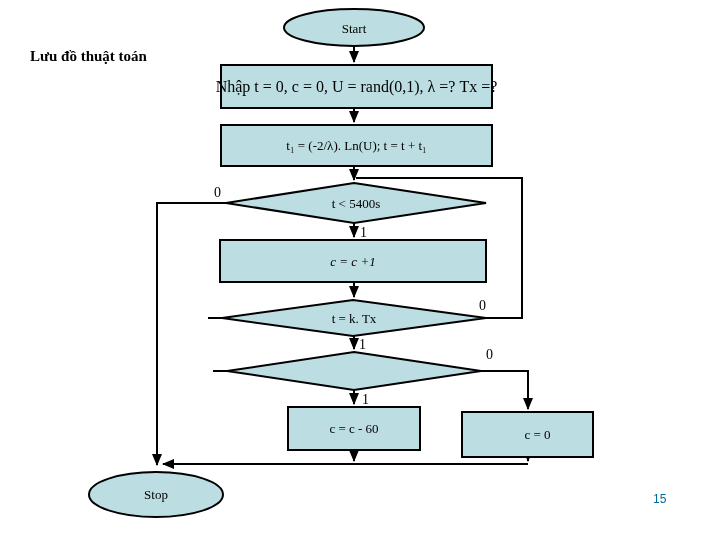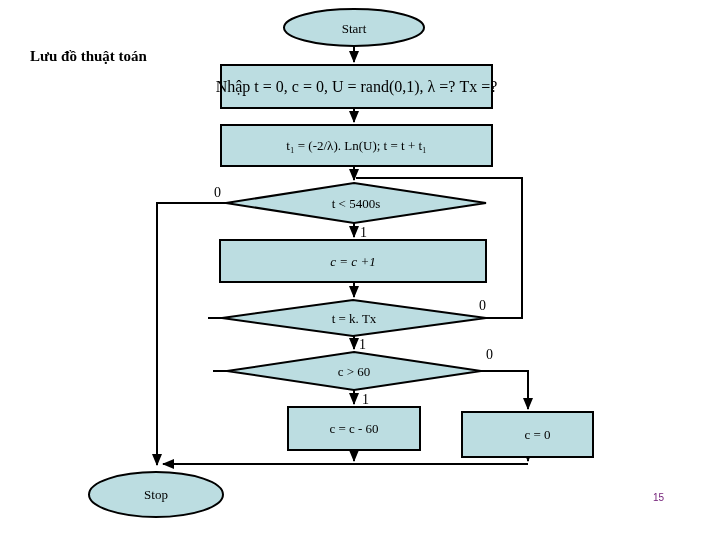--- a/index.html
+++ b/index.html
@@ -12,21 +12,21 @@
   .slide{
     position:relative;width:720px;height:540px;background:#ffffff;overflow:hidden;
     font-family:"Liberation Serif","DejaVu Serif",serif;color:var(--text-color);
   }
   .slide-title{
     position:absolute;left:30px;top:28px;font-size:15px;font-weight:bold;
     white-space:nowrap;
     margin-top:20px;
   }
   .page-number{
-    position:absolute;left:653px;top:492px;font-size:10px;color:#701a75;
+    position:absolute;left:653px;top:492px;font-size:12px;color:#0369a1;
     font-family:"Liberation Sans","DejaVu Sans",sans-serif;
   }
   svg.flow{position:absolute;left:0;top:0;}
   .nlabel{
     position:absolute;display:flex;align-items:center;justify-content:center;
     font-size:13px;white-space:nowrap;pointer-events:none;line-height:1;
   }
   .nlabel.small{font-size:16px;}
   .blabel{
     position:absolute;font-size:14px;pointer-events:none;line-height:1;
@@ -77,21 +77,20 @@
       <ellipse cx="156" cy="494.5" rx="67" ry="22.5"></ellipse>
     </g>
   </svg>
 
   <div class="nlabel" style="left:284px;top:10px;width:140px;height:36px;">Start</div>
   <div class="nlabel small" style="left:221px;top:65px;width:271px;height:43px;">Nhập t = 0, c = 0, U = rand(0,1), λ =? Tx =?</div>
   <div class="nlabel" style="left:221px;top:125px;width:271px;height:41px;">t₁ = (-2/λ). Ln(U); t = t + t₁</div>
   <div class="nlabel" style="left:226px;top:183px;width:260px;height:40px;">t &lt; 5400s</div>
   <div class="nlabel" style="left:220px;top:240px;width:266px;height:42px;font-style:italic;">c = c +1</div>
   <div class="nlabel" style="left:222px;top:300px;width:264px;height:36px;">t = k. Tx</div>
-  <div class="nlabel" style="left:227px;top:352px;width:254px;height:38px;">c &gt; 60</div>
   <div class="nlabel" style="left:288px;top:407px;width:132px;height:43px;">c = c - 60</div>
   <div class="nlabel" style="left:462px;top:412px;width:151px;height:45px;">c = 0</div>
   <div class="nlabel" style="left:89px;top:472px;width:134px;height:45px;text-align:center;">Stop</div>
 
   <div class="blabel" style="left:214px;top:186px;">0</div>
   <div class="blabel" style="left:360px;top:226px;">1</div>
   <div class="blabel" style="left:479px;top:299px;">0</div>
   <div class="blabel" style="left:359px;top:338px;">1</div>
   <div class="blabel" style="left:486px;top:348px;">0</div>
   <div class="blabel" style="left:362px;top:393px;">1</div>

